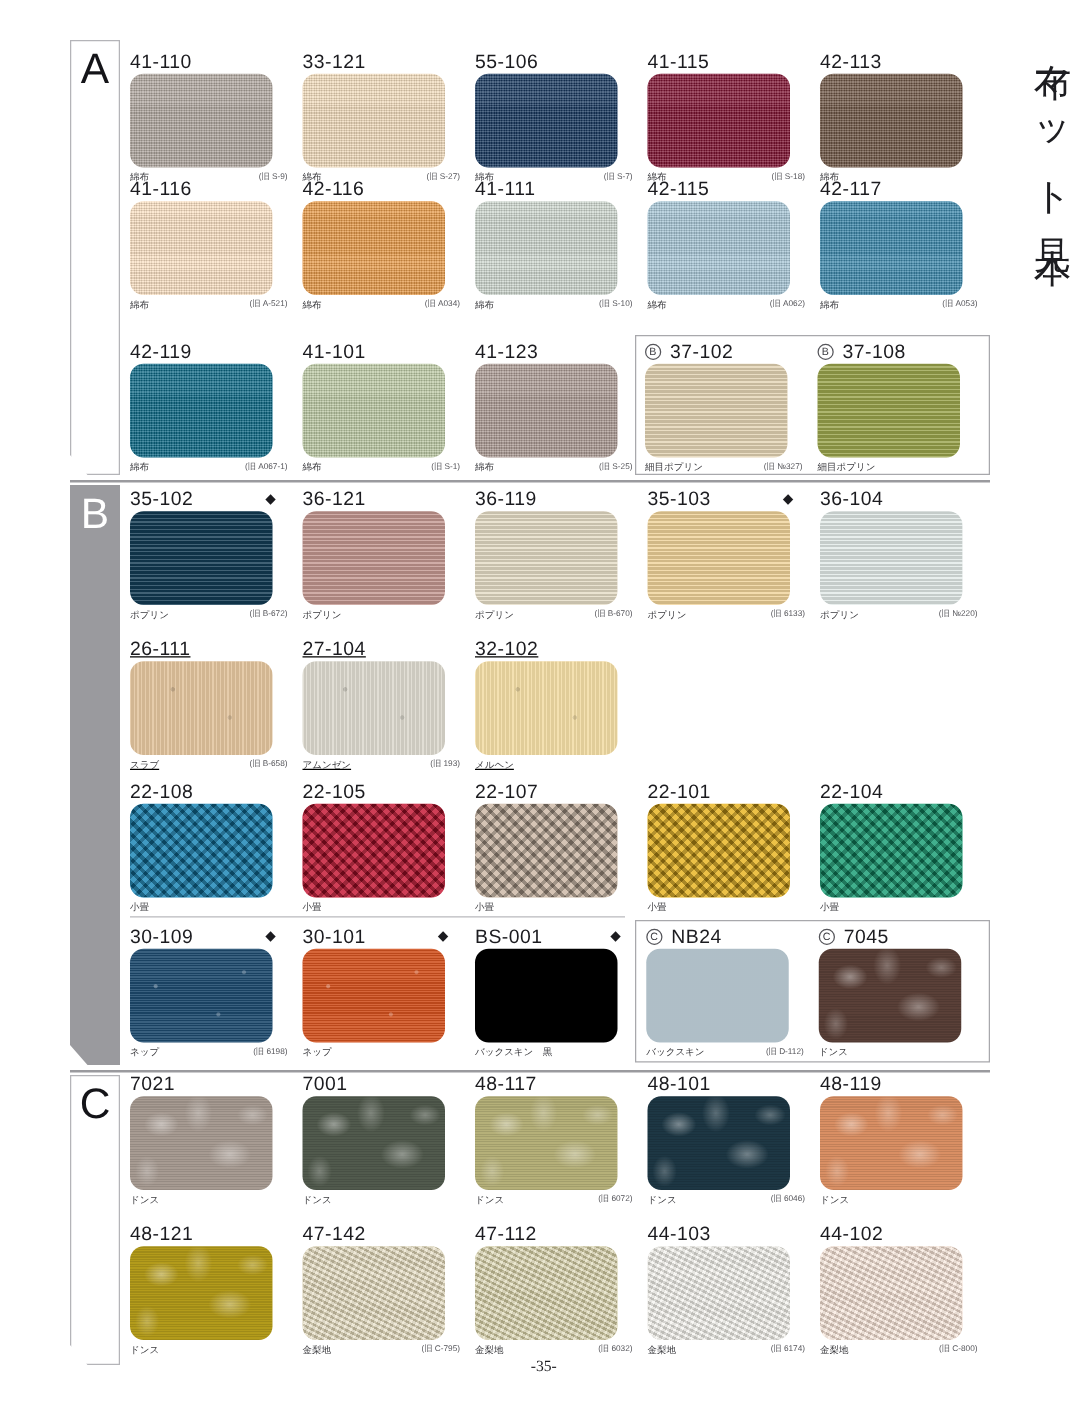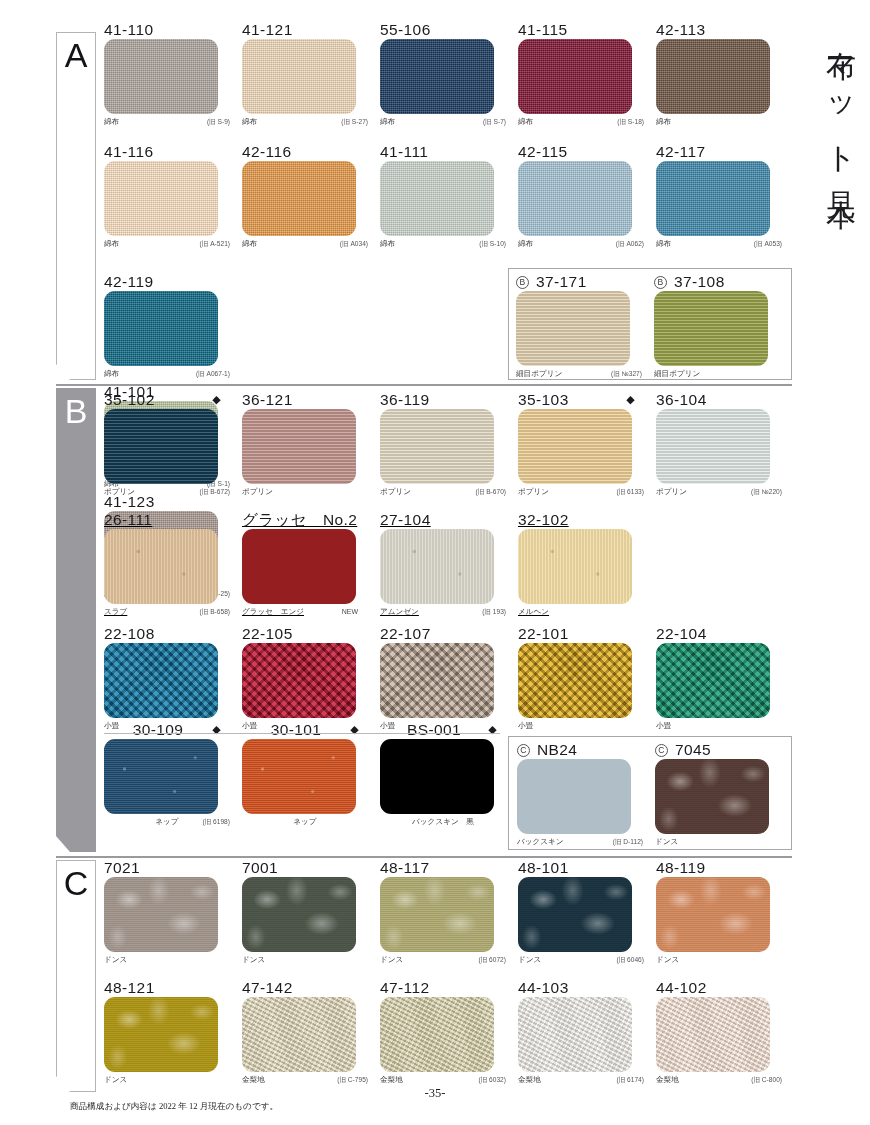--- a/index.html
+++ b/index.html
@@ -184,30 +184,30 @@
 
 <div id="page">
 
   <div class="vtitle">布マット見本</div>
 
   <div class="band" id="band-a" style="top:32px;height:348px;">
     <div class="shape"></div>
     <div class="letter">A</div>
   </div>
 
-  <div class="grid" id="a-row1" style="top:20px;">
+  <div class="grid" id="a-row1" style="top:40px;">
       <div class="cell">
         <div class="code"><span>41-110</span></div>
         <div class="swatch" style="background: rgb(176, 167, 159);">
           <div class="tex" style="background-image: repeating-linear-gradient(0deg, rgba(255, 255, 255, 0.16) 0px, rgba(255, 255, 255, 0.16) 1px, rgba(0, 0, 0, 0.1) 1px, rgba(0, 0, 0, 0.1) 2px), repeating-linear-gradient(90deg, rgba(255, 255, 255, 0.13) 0px, rgba(255, 255, 255, 0.13) 1px, rgba(0, 0, 0, 0.09) 1px, rgba(0, 0, 0, 0.09) 2px);"></div>
         </div>
         <div class="meta"><span class="name">綿布</span><span class="old">(旧 S-9)</span></div>
       </div>
       <div class="cell">
-        <div class="code"><span>41-121</span></div>
+        <div class="code"><span>33-121</span></div>
         <div class="swatch" style="background: rgb(242, 220, 188);">
           <div class="tex" style="background-image: repeating-linear-gradient(0deg, rgba(255, 255, 255, 0.16) 0px, rgba(255, 255, 255, 0.16) 1px, rgba(0, 0, 0, 0.1) 1px, rgba(0, 0, 0, 0.1) 2px), repeating-linear-gradient(90deg, rgba(255, 255, 255, 0.13) 0px, rgba(255, 255, 255, 0.13) 1px, rgba(0, 0, 0, 0.09) 1px, rgba(0, 0, 0, 0.09) 2px);"></div>
         </div>
         <div class="meta"><span class="name">綿布</span><span class="old">(旧 S-27)</span></div>
       </div>
       <div class="cell">
         <div class="code"><span>55-106</span></div>
         <div class="swatch" style="background: rgb(23, 55, 94);">
           <div class="tex" style="background-image: repeating-linear-gradient(0deg, rgba(255, 255, 255, 0.16) 0px, rgba(255, 255, 255, 0.16) 1px, rgba(0, 0, 0, 0.1) 1px, rgba(0, 0, 0, 0.1) 2px), repeating-linear-gradient(90deg, rgba(255, 255, 255, 0.13) 0px, rgba(255, 255, 255, 0.13) 1px, rgba(0, 0, 0, 0.09) 1px, rgba(0, 0, 0, 0.09) 2px);"></div>
         </div>
@@ -258,21 +258,21 @@
         <div class="meta"><span class="name">綿布</span><span class="old">(旧 A062)</span></div>
       </div>
       <div class="cell">
         <div class="code"><span>42-117</span></div>
         <div class="swatch" style="background: rgb(60, 135, 171);">
           <div class="tex" style="background-image: repeating-linear-gradient(0deg, rgba(255, 255, 255, 0.16) 0px, rgba(255, 255, 255, 0.16) 1px, rgba(0, 0, 0, 0.1) 1px, rgba(0, 0, 0, 0.1) 2px), repeating-linear-gradient(90deg, rgba(255, 255, 255, 0.13) 0px, rgba(255, 255, 255, 0.13) 1px, rgba(0, 0, 0, 0.09) 1px, rgba(0, 0, 0, 0.09) 2px);"></div>
         </div>
         <div class="meta"><span class="name">綿布</span><span class="old">(旧 A053)</span></div>
       </div>
     </div>
-  <div class="grid" id="a-row3" style="top:272px;flex-direction:column;">
+  <div class="grid" id="a-row3" style="top:272px;">
       <div class="cell">
         <div class="code"><span>42-119</span></div>
         <div class="swatch" style="background: rgb(11, 103, 132);">
           <div class="tex" style="background-image: repeating-linear-gradient(0deg, rgba(255, 255, 255, 0.16) 0px, rgba(255, 255, 255, 0.16) 1px, rgba(0, 0, 0, 0.1) 1px, rgba(0, 0, 0, 0.1) 2px), repeating-linear-gradient(90deg, rgba(255, 255, 255, 0.13) 0px, rgba(255, 255, 255, 0.13) 1px, rgba(0, 0, 0, 0.09) 1px, rgba(0, 0, 0, 0.09) 2px);"></div>
         </div>
         <div class="meta"><span class="name">綿布</span><span class="old">(旧 A067-1)</span></div>
       </div>
       <div class="cell">
         <div class="code"><span>41-101</span></div>
         <div class="swatch" style="background: rgb(188, 201, 164);">
@@ -285,21 +285,21 @@
         <div class="swatch" style="background: rgb(171, 154, 147);">
           <div class="tex" style="background-image: repeating-linear-gradient(0deg, rgba(255, 255, 255, 0.16) 0px, rgba(255, 255, 255, 0.16) 1px, rgba(0, 0, 0, 0.1) 1px, rgba(0, 0, 0, 0.1) 2px), repeating-linear-gradient(90deg, rgba(255, 255, 255, 0.13) 0px, rgba(255, 255, 255, 0.13) 1px, rgba(0, 0, 0, 0.09) 1px, rgba(0, 0, 0, 0.09) 2px);"></div>
         </div>
         <div class="meta"><span class="name">綿布</span><span class="old">(旧 S-25)</span></div>
       </div>
     </div>
 
   <div class="subbox" id="box-a3" style="left:508px;top:268px;width:284px;height:112px;"></div>
   <div class="grid" id="a-row3b" style="left:516px;top:272px;">
       <div class="cell">
-        <div class="code"><span class="badge">B</span><span>37-171</span></div>
+        <div class="code"><span class="badge">B</span><span>37-102</span></div>
         <div class="swatch" style="background: rgb(228, 212, 180);">
           <div class="tex" style="background-image: repeating-linear-gradient(0deg, rgba(255, 255, 255, 0.2) 0px, rgba(255, 255, 255, 0.2) 1px, rgba(0, 0, 0, 0.13) 1px, rgba(0, 0, 0, 0.13) 3px);"></div>
         </div>
         <div class="meta"><span class="name">細目ポプリン</span><span class="old">(旧 №327)</span></div>
       </div>
       <div class="cell">
         <div class="code"><span class="badge">B</span><span>37-108</span></div>
         <div class="swatch" style="background: rgb(154, 164, 76);">
           <div class="tex" style="background-image: repeating-linear-gradient(0deg, rgba(255, 255, 255, 0.2) 0px, rgba(255, 255, 255, 0.2) 1px, rgba(0, 0, 0, 0.13) 1px, rgba(0, 0, 0, 0.13) 3px);"></div>
         </div>
@@ -353,27 +353,20 @@
     </div>
   <div class="grid" id="b-row2" style="top:510px;text-decoration:underline;">
       <div class="cell">
         <div class="code"><span>26-111</span></div>
         <div class="swatch" style="background: rgb(226, 196, 158);">
           <div class="tex" style="background-image: radial-gradient(circle at 30% 30%, rgba(0, 0, 0, 0.14) 0px, rgba(0, 0, 0, 0.14) 1.5px, transparent 2px), radial-gradient(circle at 70% 60%, rgba(0, 0, 0, 0.12) 0px, rgba(0, 0, 0, 0.12) 1.5px, transparent 2px), repeating-linear-gradient(90deg, rgba(255, 255, 255, 0.14) 0px, rgba(255, 255, 255, 0.14) 1px, rgba(0, 0, 0, 0.07) 1px, rgba(0, 0, 0, 0.07) 3px);"></div>
         </div>
         <div class="meta"><span class="name">スラブ</span><span class="old">(旧 B-658)</span></div>
       </div>
       <div class="cell">
-        <div class="code"><span>グラッセ　No.2</span></div>
-        <div class="swatch" style="background: rgb(155, 31, 34);">
-          <div class="tex" style="background-image: linear-gradient(rgba(0, 0, 0, 0.04), rgba(0, 0, 0, 0.04));"></div>
-        </div>
-        <div class="meta"><span class="name">グラッセ　エンジ</span><span class="new">NEW</span></div>
-      </div>
-      <div class="cell">
         <div class="code"><span>27-104</span></div>
         <div class="swatch" style="background: rgb(220, 217, 206);">
           <div class="tex" style="background-image: radial-gradient(circle at 30% 30%, rgba(0, 0, 0, 0.14) 0px, rgba(0, 0, 0, 0.14) 1.5px, transparent 2px), radial-gradient(circle at 70% 60%, rgba(0, 0, 0, 0.12) 0px, rgba(0, 0, 0, 0.12) 1.5px, transparent 2px), repeating-linear-gradient(90deg, rgba(255, 255, 255, 0.14) 0px, rgba(255, 255, 255, 0.14) 1px, rgba(0, 0, 0, 0.07) 1px, rgba(0, 0, 0, 0.07) 3px);"></div>
         </div>
         <div class="meta"><span class="name">アムンゼン</span><span class="old">(旧 193)</span></div>
       </div>
       <div class="cell">
         <div class="code"><span>32-102</span></div>
         <div class="swatch" style="background: rgb(243, 221, 165);">
           <div class="tex" style="background-image: radial-gradient(circle at 30% 30%, rgba(0, 0, 0, 0.14) 0px, rgba(0, 0, 0, 0.14) 1.5px, transparent 2px), radial-gradient(circle at 70% 60%, rgba(0, 0, 0, 0.12) 0px, rgba(0, 0, 0, 0.12) 1.5px, transparent 2px), repeating-linear-gradient(90deg, rgba(255, 255, 255, 0.14) 0px, rgba(255, 255, 255, 0.14) 1px, rgba(0, 0, 0, 0.07) 1px, rgba(0, 0, 0, 0.07) 3px);"></div>
@@ -411,21 +404,21 @@
         <div class="meta"><span class="name">小畳</span></div>
       </div>
       <div class="cell">
         <div class="code"><span>22-104</span></div>
         <div class="swatch" style="background: rgb(20, 157, 114);">
           <div class="tex" style="background-image: repeating-linear-gradient(45deg, rgba(0, 0, 0, 0.28) 0px, rgba(0, 0, 0, 0.28) 3px, rgba(255, 255, 255, 0.1) 3px, rgba(255, 255, 255, 0.1) 7px), repeating-linear-gradient(-45deg, rgba(0, 0, 0, 0.26) 0px, rgba(0, 0, 0, 0.26) 3px, rgba(255, 255, 255, 0.1) 3px, rgba(255, 255, 255, 0.1) 7px);"></div>
         </div>
         <div class="meta"><span class="name">小畳</span></div>
       </div>
     </div>
-  <div class="grid" id="b-row4" style="top:720px;text-align:center;">
+  <div class="grid" id="b-row4" style="top:740px;">
       <div class="cell">
         <div class="code"><span>30-109</span><span class="dia">◆</span></div>
         <div class="swatch" style="background: rgb(30, 74, 110);">
           <div class="tex" style="background-image: radial-gradient(circle at 18% 40%, rgba(255, 255, 255, 0.3) 0px, rgba(255, 255, 255, 0.3) 1.2px, transparent 2px), radial-gradient(circle at 62% 70%, rgba(255, 255, 255, 0.26) 0px, rgba(255, 255, 255, 0.26) 1.2px, transparent 2px), radial-gradient(circle at 80% 25%, rgba(255, 255, 255, 0.24) 0px, rgba(255, 255, 255, 0.24) 1.2px, transparent 2px), repeating-linear-gradient(0deg, rgba(255, 255, 255, 0.12) 0px, rgba(255, 255, 255, 0.12) 1px, rgba(0, 0, 0, 0.1) 1px, rgba(0, 0, 0, 0.1) 2px);"></div>
         </div>
         <div class="meta"><span class="name">ネップ</span><span class="old">(旧 6198)</span></div>
       </div>
       <div class="cell">
         <div class="code"><span>30-101</span><span class="dia">◆</span></div>
         <div class="swatch" style="background: rgb(209, 81, 31);">
@@ -540,16 +533,15 @@
         <div class="swatch" style="background: rgb(247, 226, 212);">
           <div class="tex" style="background-image: repeating-linear-gradient(27deg, rgba(255, 255, 255, 0.34) 0px, rgba(255, 255, 255, 0.34) 2px, rgba(0, 0, 0, 0.12) 2px, rgba(0, 0, 0, 0.12) 4px), repeating-linear-gradient(-63deg, rgba(255, 255, 255, 0.2) 0px, rgba(255, 255, 255, 0.2) 2px, rgba(0, 0, 0, 0.1) 2px, rgba(0, 0, 0, 0.1) 5px);"></div>
         </div>
         <div class="meta"><span class="name">金梨地</span><span class="old">(旧 C-800)</span></div>
       </div>
     </div>
 
   <div class="pagenum">-35-</div>
 
   <div class="footer">
-    <div>商品構成および内容は 2022 年 12 月現在のものです。</div>
   </div>
 
 </div>
 
 </body></html>

